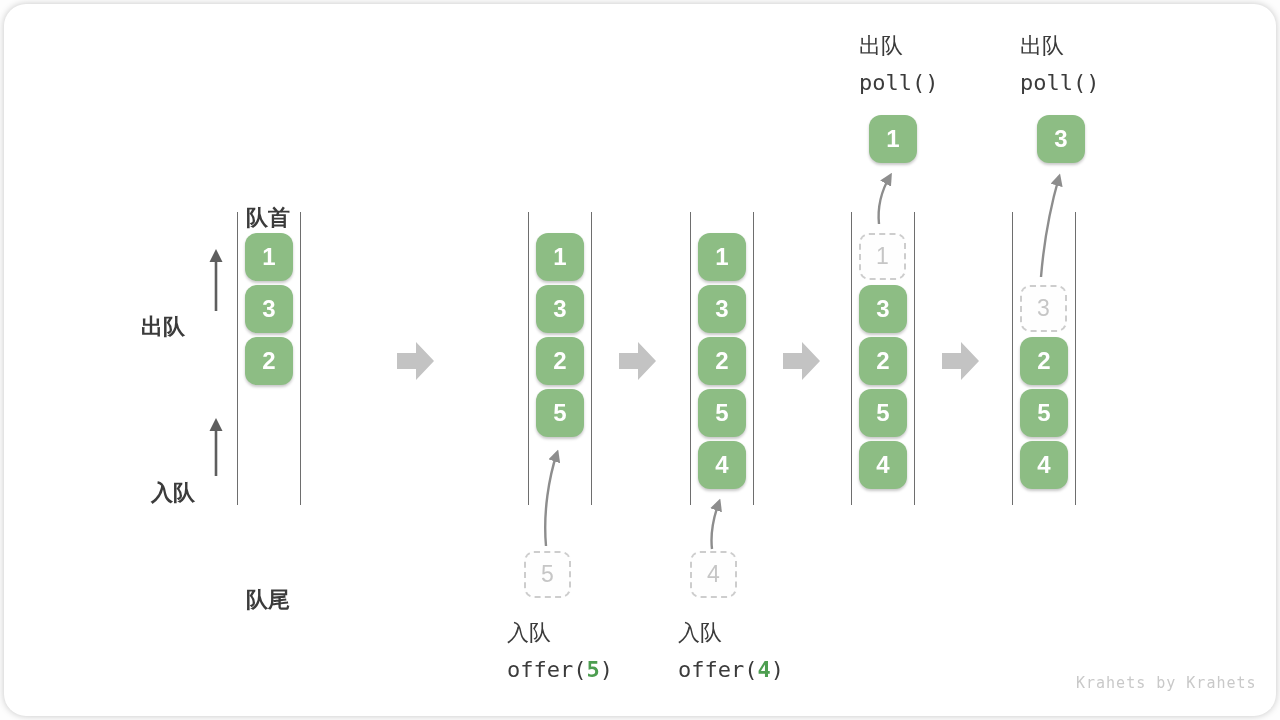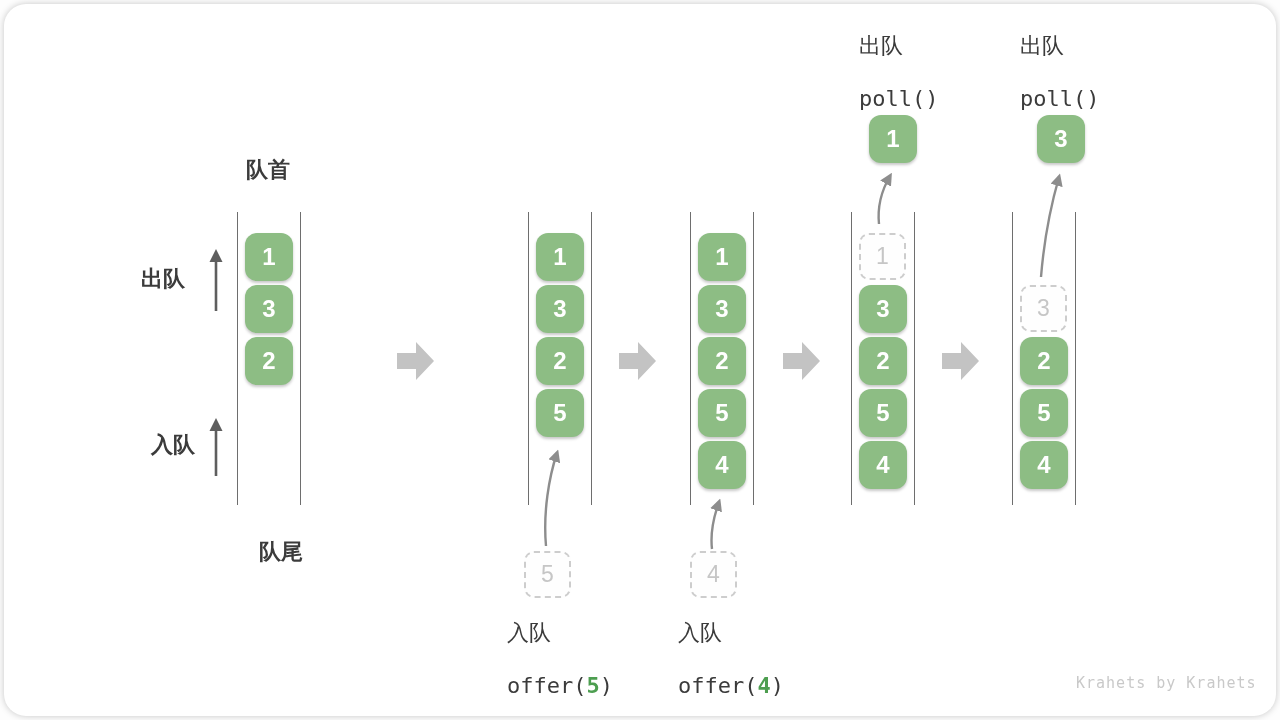--- a/index.html
+++ b/index.html
@@ -14,23 +14,23 @@
   .card{position:absolute;left:4px;top:4px;right:4px;bottom:4px;background:#ffffff;
         border-radius:22px;box-shadow:0 0 7px rgba(0,0,0,0.22);}
   .mono{font-family:"DejaVu Sans Mono","Liberation Mono",monospace;}
 
   .title-badge{position:absolute;left:170px;top:46px;width:191px;height:55px;
     background:var(--badge-bg);border-radius:9px;display:flex;align-items:center;
     justify-content:center;gap:13px;}
   .title-zh{font-size:28px;font-weight:700;color:var(--text-dark);}
   .title-en{font-size:27px;color:var(--text-dark);}
 
-  .lbl{position:absolute;font-weight:700;font-size:22px;color:var(--text-dark);}
+  .lbl{position:absolute;font-weight:700;font-size:22px;color:var(--text-dark);margin-top:48px;}
   #lbl-front{left:233px;top:155px;width:70px;text-align:center;}
-  #lbl-rear{left:233px;top:537px;width:70px;text-align:right;}
+  #lbl-rear{left:233px;top:537px;width:70px;text-align:center;}
   #lbl-dequeue{left:141px;top:264px;}
   #lbl-enqueue{left:151px;top:430px;}
 
   .queue-col{position:absolute;top:212px;width:62px;height:293px;
     border-left:1.5px solid var(--line-gray);border-right:1.5px solid var(--line-gray);}
   #q1{left:237px;} #q2{left:528px;} #q3{left:690px;} #q4{left:851px;} #q5{left:1012px;}
 
   .cell{position:absolute;left:7px;width:48px;height:48px;border-radius:12px;
     display:flex;align-items:center;justify-content:center;font-size:24px;font-weight:700;}
   .cell.filled{background:var(--box-green);color:#ffffff;box-shadow:0 2px 3px rgba(0,0,0,0.22);}
@@ -42,21 +42,21 @@
     box-shadow:0 2px 3px rgba(0,0,0,0.22);}
   #popped-0{left:869px;top:115px;} #popped-1{left:1037px;top:115px;}
 
   .pending{position:absolute;width:43px;height:43px;border:2.5px dashed var(--dashed-border);
     border-radius:10px;background:#fefefe;color:var(--dashed-text);font-size:23px;
     display:flex;align-items:center;justify-content:center;}
   #pending-0{left:524px;top:551px;} #pending-1{left:690px;top:551px;}
 
   .caption .zh{font-size:22px;color:var(--text-dark);}
   .caption .code{font-family:"DejaVu Sans Mono","Liberation Mono",monospace;
-    font-size:22px;color:var(--text-dark);margin-top:25px;}
+    font-size:22px;color:var(--text-dark);margin-top:9px;}
   .caption{position:absolute;}
   #poll-0{left:859px;top:31px;} #poll-1{left:1020px;top:31px;}
   #offer-0{left:507px;top:618px;} #offer-1{left:678px;top:618px;}
   .caption .arg{color:var(--arg-green);font-weight:700;}
 
   svg.arrows{position:absolute;left:0;top:0;pointer-events:none;}
   .arrow-line{fill:none;stroke:var(--arrow-gray);stroke-width:2.4;}
   .arrow-line-dark{fill:none;stroke:var(--arrow-dark);stroke-width:2.6;}
   .block-arrow{fill:var(--block-arrow);}
   .ah-gray{fill:var(--arrow-gray);} .ah-dark{fill:var(--arrow-dark);}

